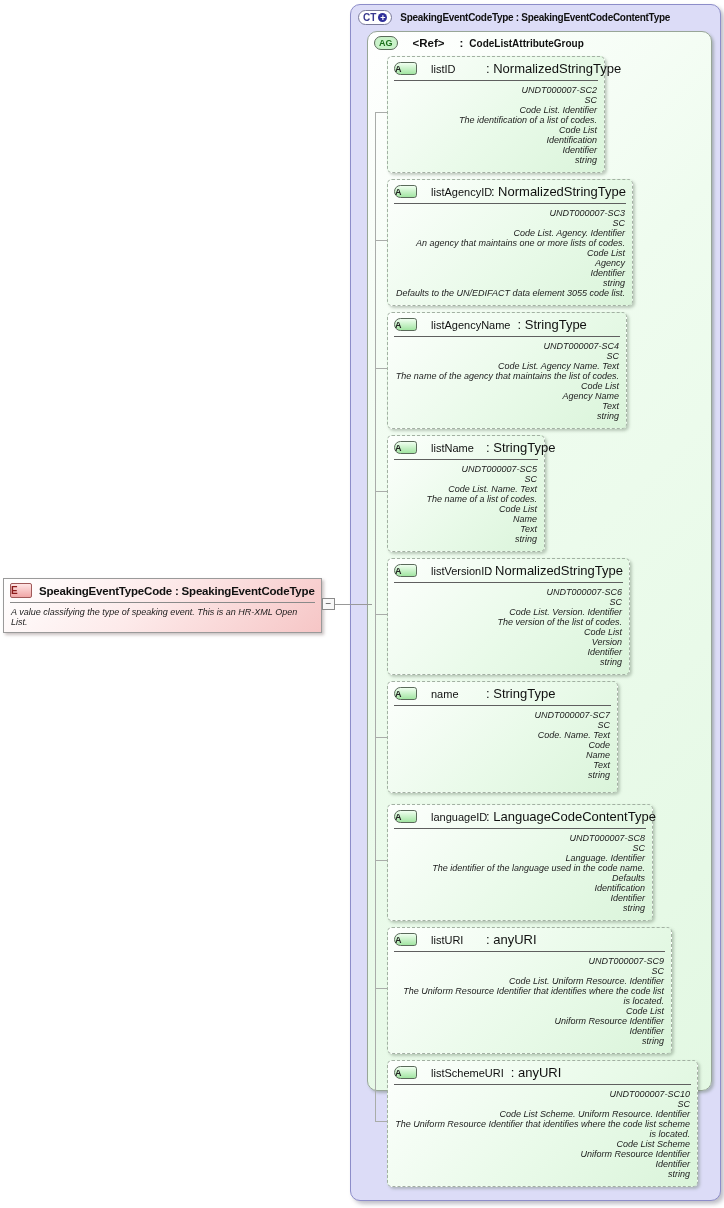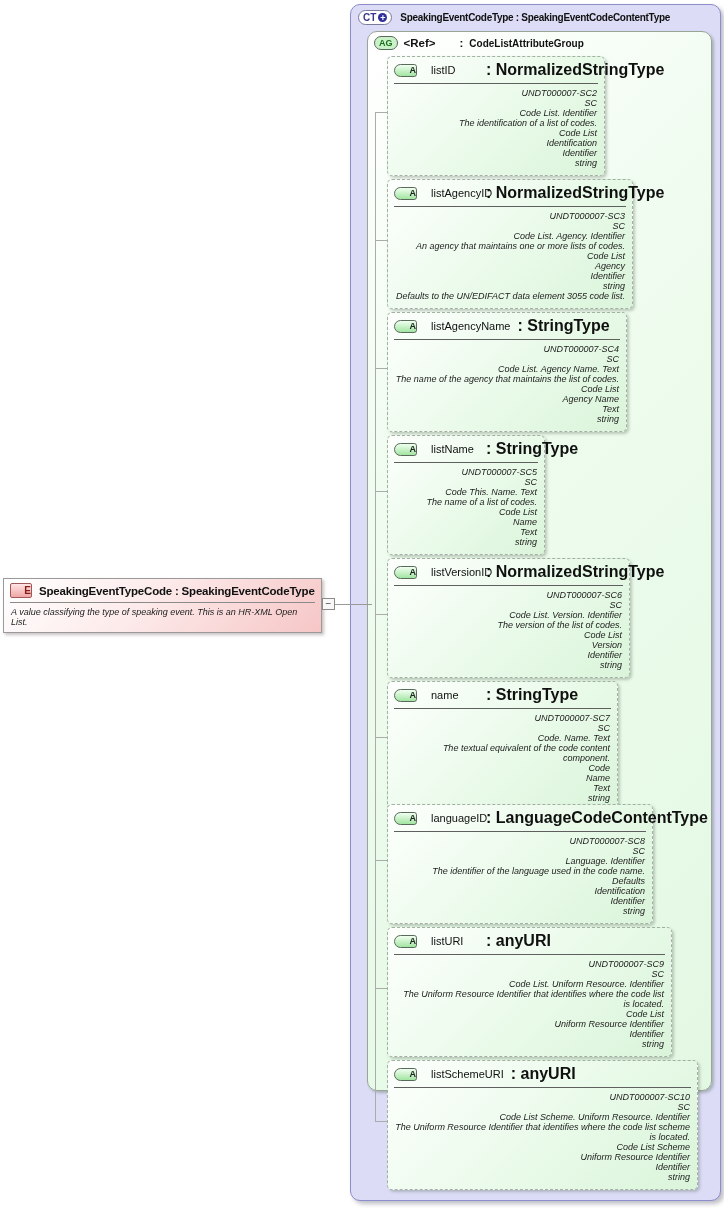--- a/index.html
+++ b/index.html
@@ -20,26 +20,26 @@
   .ct-title { font-size:10px; font-weight:bold; color:#101010; letter-spacing:-0.3px; white-space:nowrap; }
 
   
   .ag-box {
     position:absolute; left:16px; top:26px; width:345px; height:1060px;
     background:linear-gradient(135deg,#ffffff 0%, #effcef 35%, #e3f8e3 100%);
     border:1px solid #98a698; border-radius:10px;
     box-shadow:2px 2px 3px rgba(90,110,90,.4);
   }
   .ag-header { position:absolute; left:6px; top:4px; display:flex; align-items:center; gap:6px; }
-  .ag-name { font-size:11.5px; font-weight:bold; color:#101010; min-width:50px; }
+  .ag-name { font-size:11.5px; font-weight:bold; color:#101010; min-width:50px;text-align:center; }
   .ag-type { font-size:10px; font-weight:bold; color:#101010; white-space:nowrap; }
   .ag-colon { font-size:11.5px; font-weight:bold; color:#101010; }
 
   
-  .badge { display:inline-flex; align-items:center; justify-content:flex-end; font-weight:bold; flex:0 0 auto; }
+  .badge { display:inline-flex; align-items:center; justify-content:flex-start; font-weight:bold; flex:0 0 auto; }
   .badge-ct {
     padding:1px 4px; height:15px; background:#ffffff; border:1px solid #7a7a9a;
     border-radius:8px; color:#39398e; font-size:10px; gap:2px;
   }
   .plus-circle {
     width:9px; height:9px; border-radius:50%; background:#30309a; color:#ffffff;
     font-size:9px; line-height:8px; display:inline-flex; align-items:center; justify-content:center;
     font-weight:bold;
   }
   .badge-ag {
@@ -58,21 +58,21 @@
   
   .attr-box {
     position:absolute; left:19px;
     background:linear-gradient(135deg,#fdfffd 0%, #e9fae9 55%, #daf4da 100%);
     border:1px dashed #a3b0a3; border-radius:5px;
     box-shadow:2px 2px 3px rgba(90,110,90,.35);
     padding-bottom:7px; min-height:96px;
   }
   .attr-header { display:flex; align-items:center; gap:7px; padding:4px 6px 2px 6px; }
   .attr-name { font-size:11px; font-weight:normal; color:#101010; min-width:48px; white-space:nowrap;margin-left:7px; }
-  .attr-type { font-size:16px; font-weight:bold; color:#101010; white-space:nowrap; }
+  .attr-type { font-size:13px; font-weight:normal; color:#101010; white-space:nowrap; }
   .hsep { border-top:1px solid #5f5f5f; margin:2px 6px 3px 6px; }
   .attr-lines { padding:1px 7px 0 7px;text-align:right; }
   .attr-line { font-size:9px; font-style:italic; color:#1c1c1c; line-height:10px; }
 
   
   .el-box {
     position:absolute; left:3px; top:578px; width:319px; min-height:52px;
     background:linear-gradient(135deg,#ffffff 0%, #fdeaea 45%, #f6c6c6 100%);
     border:1px solid #9a9a9a;
     box-shadow:2px 2px 3px rgba(120,100,100,.4);
@@ -176,21 +176,21 @@
   <div class="attr-box" style="top: 403px; width: 158px; min-height: 112px;">
     <div class="attr-header">
       <span class="badge badge-a">A</span>
       <span class="attr-name">listName</span>
       <span class="attr-type">: StringType</span>
     </div>
     <div class="hsep"></div>
     <div class="attr-lines">
           <div class="attr-line">UNDT000007-SC5</div>
           <div class="attr-line">SC</div>
-          <div class="attr-line">Code This. Name. Text</div>
+          <div class="attr-line">Code List. Name. Text</div>
           <div class="attr-line">The name of a list of codes.</div>
           <div class="attr-line">Code List</div>
           <div class="attr-line">Name</div>
           <div class="attr-line">Text</div>
           <div class="attr-line">string</div>
         </div>
   </div>
 <div class="stub" style="top: 459px;"></div>
   <div class="attr-box" style="top: 526px; width: 243px; min-height: 112px;">
     <div class="attr-header">
@@ -215,21 +215,20 @@
     <div class="attr-header">
       <span class="badge badge-a">A</span>
       <span class="attr-name">name</span>
       <span class="attr-type">: StringType</span>
     </div>
     <div class="hsep"></div>
     <div class="attr-lines">
           <div class="attr-line">UNDT000007-SC7</div>
           <div class="attr-line">SC</div>
           <div class="attr-line">Code. Name. Text</div>
-          <div class="attr-line">The textual equivalent of the code content component.</div>
           <div class="attr-line">Code</div>
           <div class="attr-line">Name</div>
           <div class="attr-line">Text</div>
           <div class="attr-line">string</div>
         </div>
   </div>
 <div class="stub" style="top: 705px;"></div>
   <div class="attr-box" style="top: 772px; width: 266px; min-height: 112px;">
     <div class="attr-header">
       <span class="badge badge-a">A</span>

